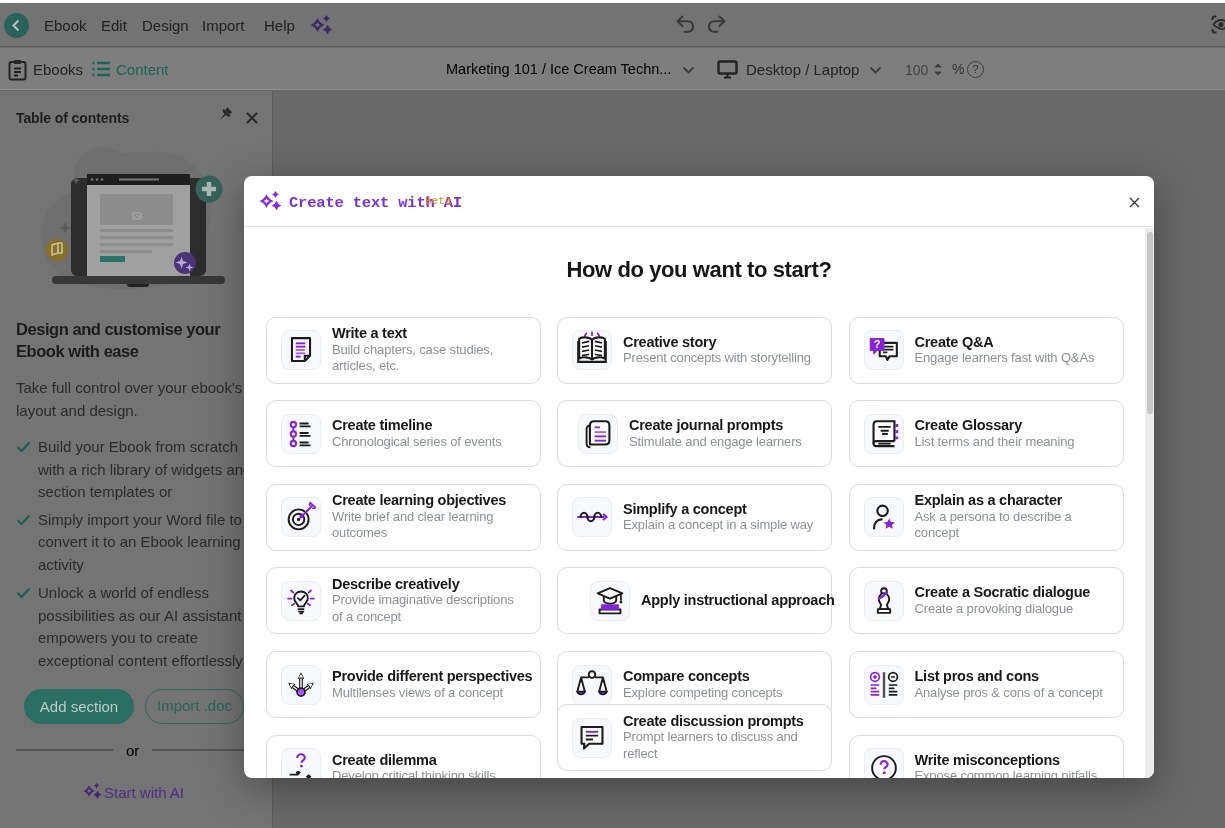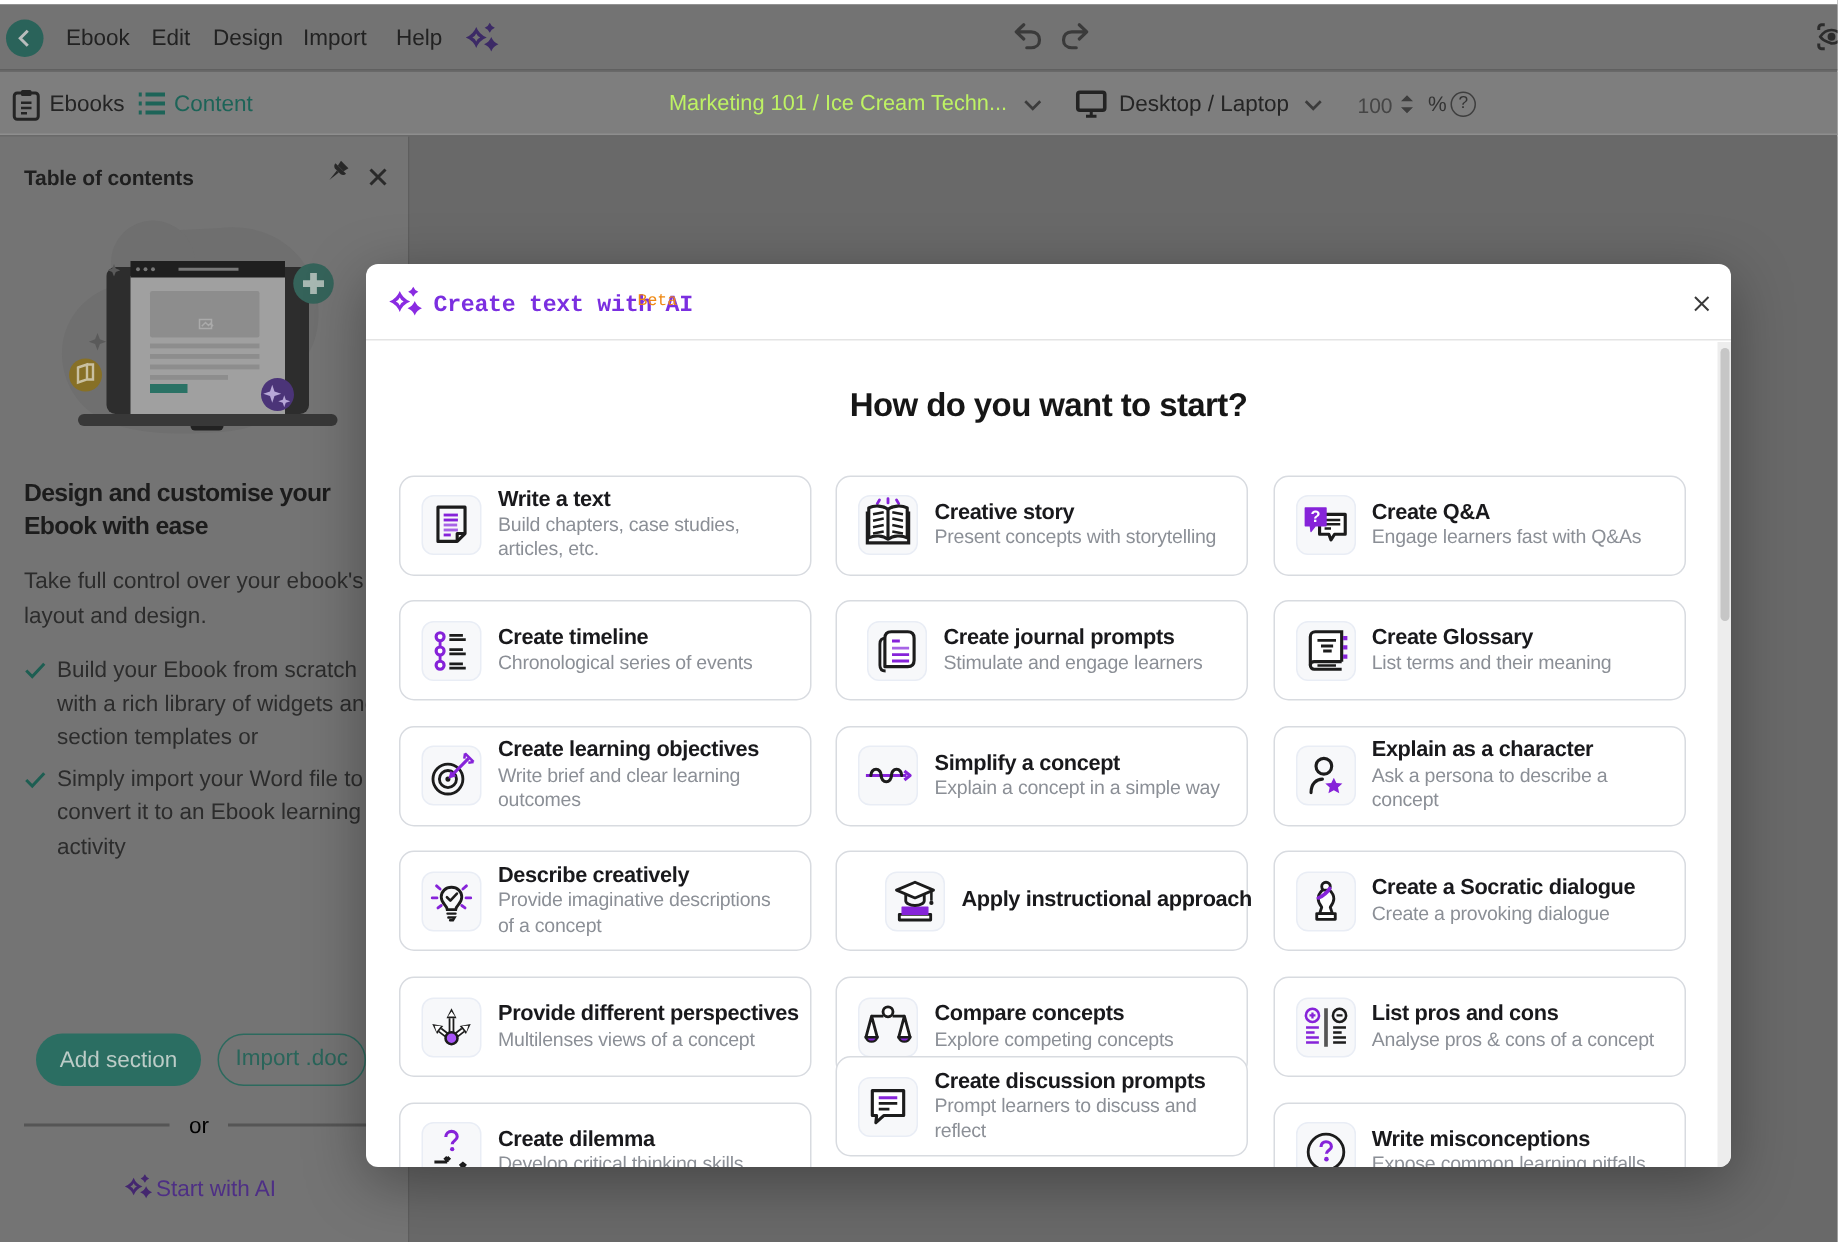--- a/index.html
+++ b/index.html
@@ -79,21 +79,21 @@
     <rect x="1.5" y="3" width="16" height="17.5" rx="2" fill="none" stroke="#242424" stroke-width="2"></rect>
     <rect x="6" y="1" width="7" height="4" rx="1" fill="#242424"></rect>
     <path d="M6 9.5 H13 M6 13 H13 M6 16.5 H10" stroke="#242424" stroke-width="1.8"></path>
   </svg>
 <div class="abs tbtext" style="left:33px;top:61px">Ebooks</div>
 <svg class="abs" style="left:92px;top:61px" width="19" height="16" viewBox="0 0 19 16">
     <path d="M5 2 H18 M5 8 H18 M5 14 H18" stroke="#1d6458" stroke-width="2.6"></path>
     <path d="M0.5 2 H2.5 M0.5 8 H2.5 M0.5 14 H2.5" stroke="#1d6458" stroke-width="2.6"></path>
   </svg>
 <div class="abs tbtext" style="left:116px;top:61px;color:#1d6458">Content</div>
-<div class="abs tbtext" style="left:446px;top:61px;color:#bef264;font-size:14.5px;">Marketing 101 / Ice Cream Techn...</div>
+<div class="abs tbtext" style="left:446px;top:61px;color:#000000;font-size:14.5px;">Marketing 101 / Ice Cream Techn...</div>
 <svg class="abs" style="left:682px;top:66px" width="13" height="9" viewBox="0 0 13 9">
     <path d="M1.5 1.5 L6.5 6.5 L11.5 1.5" fill="none" stroke="#3c3c3c" stroke-width="1.8"></path>
   </svg>
 <svg class="abs" style="left:717px;top:60px" width="21" height="19" viewBox="0 0 21 19">
     <rect x="1.5" y="1.5" width="18" height="12" rx="1.5" fill="none" stroke="#232323" stroke-width="2.4"></rect>
     <path d="M7 17.5 H14 M10.5 14 V17" stroke="#232323" stroke-width="2"></path>
   </svg>
 <div class="abs tbtext" style="left:746px;top:61px;color:#252525">Desktop / Laptop</div>
 <svg class="abs" style="left:869px;top:66px" width="13" height="9" viewBox="0 0 13 9">
     <path d="M1.5 1.5 L6.5 6.5 L11.5 1.5" fill="none" stroke="#3c3c3c" stroke-width="1.8"></path>
@@ -168,20 +168,26 @@
       <svg width="15" height="12" viewBox="0 0 15 12" style="flex:none;margin:5px 7px 0 0;">
         <path d="M1.5 6 L5.5 10 L13.5 1.5" fill="none" stroke="#1d5e52" stroke-width="2"></path>
       </svg>
       <span class="ptext" style="font-size:15px;line-height:22.5px;">Build your Ebook from scratch with a rich library of widgets and section templates or</span>
     </div>
   <div style="display:flex;margin-bottom:6px;">
       <svg width="15" height="12" viewBox="0 0 15 12" style="flex:none;margin:5px 7px 0 0;">
         <path d="M1.5 6 L5.5 10 L13.5 1.5" fill="none" stroke="#1d5e52" stroke-width="2"></path>
       </svg>
       <span class="ptext" style="font-size:15px;line-height:22.5px;">Simply import your Word file to convert it to an Ebook learning activity</span>
+    </div>
+  <div style="display:flex;">
+      <svg width="15" height="12" viewBox="0 0 15 12" style="flex:none;margin:5px 7px 0 0;">
+        <path d="M1.5 6 L5.5 10 L13.5 1.5" fill="none" stroke="#1d5e52" stroke-width="2"></path>
+      </svg>
+      <span class="ptext" style="font-size:15px;line-height:22.5px;">Unlock a world of endless possibilities as our AI assistant empowers you to create exceptional content effortlessly</span>
     </div>
 </div>
 
 <div class="abs" style="left:24px;top:689px;width:110px;height:35px;border-radius:18px;background:#2b6e62;color:#bcccc7;font-size:15px;text-align:center;line-height:35px;">Add section</div>
 <div class="abs" style="left:145px;top:689px;width:99px;height:35px;border-radius:18px;border:1.5px solid #2c6a5e;color:#29655a;font-size:15px;text-align:center;line-height:32px;">Import .doc</div>
 
 <div class="abs" style="left:16px;top:749px;width:97px;height:1.5px;background:#555;"></div>
 <div class="abs" style="left:126px;top:742px;font-size:15px;color:#000000;">or</div>
 <div class="abs" style="left:152px;top:749px;width:93px;height:1.5px;background:#555;"></div>
 

